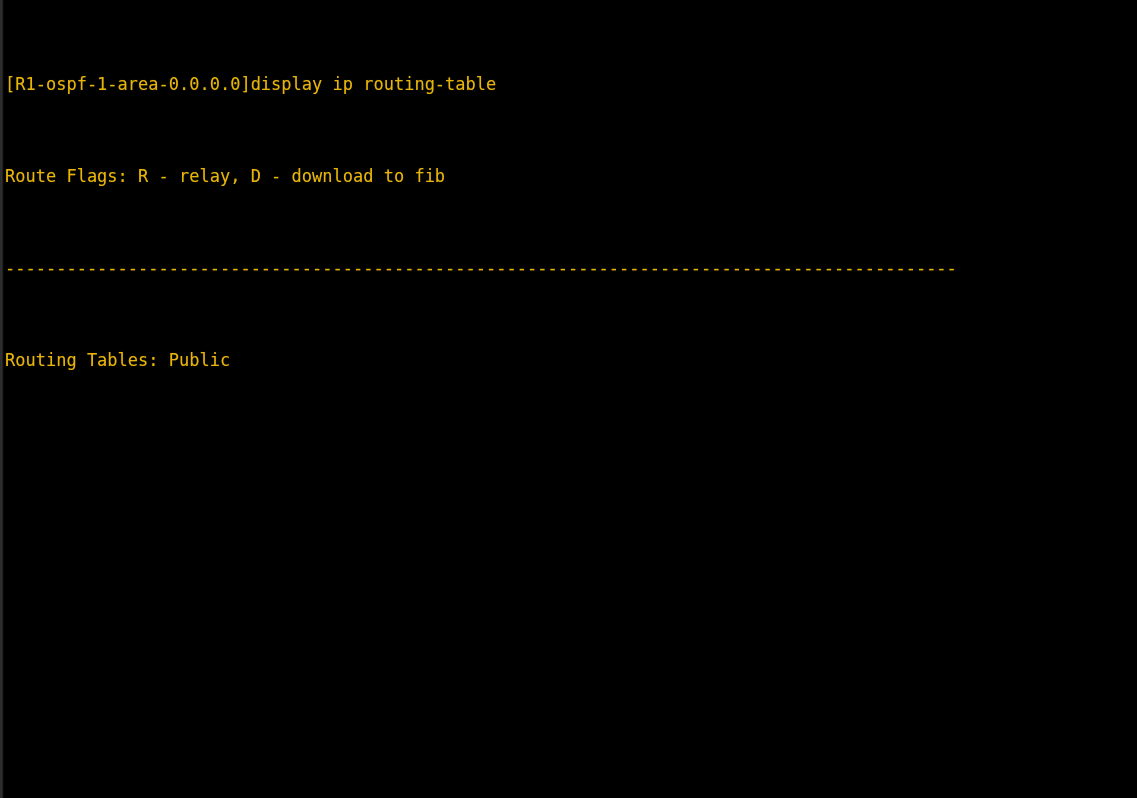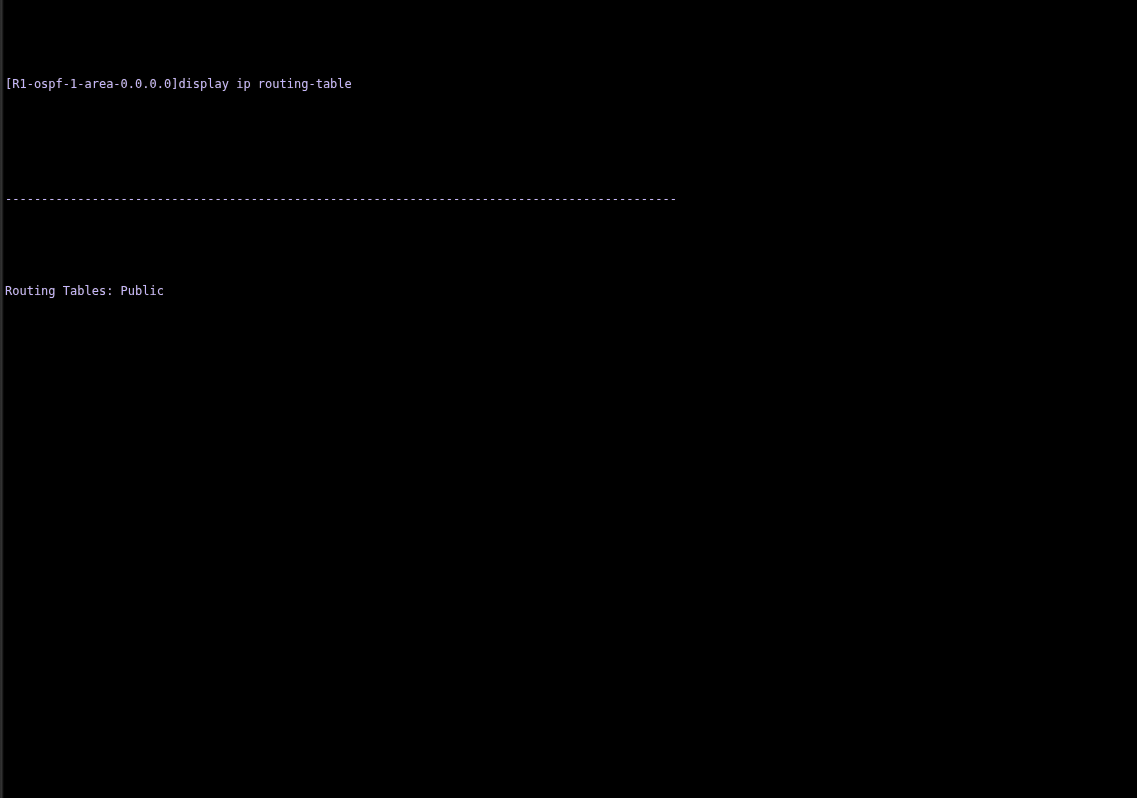--- a/index.html
+++ b/index.html
@@ -36,24 +36,24 @@
     z-index: 5;
   }
   #screen {
     position: absolute;
     left: 5px;
     top: 4px;
     width: 1132px;
     height: 794px;
     white-space: pre;
     font-family: "DejaVu Sans Mono", "Liberation Mono", monospace;
-    font-size: 12px;
+    font-size: 17px;
     line-height: 23px;
     letter-spacing: 0px;
-    color: #c4b5fd;
+    color: #eab308;
     text-shadow: 0 0 1px rgba(200,200,40,0.35);
   }
   .line {
     display: block;
     height: 23px;
     white-space: pre;
     font-family: "DejaVu Sans Mono", "Liberation Mono", monospace;
   }
   .blank {
     display: block;
@@ -72,20 +72,21 @@
 <body>
 
 <div id="terminal">
 
   <div id="left-rail"></div>
 
   <div id="screen">
 
     <span class="line">[R1-ospf-1-area-0.0.0.0]display ip routing-table</span>
 
+    <span class="line">Route Flags: R - relay, D - download to fib</span>
 
     <span class="line">---------------------------------------------------------------------------------------------</span>
 
     <span class="line">Routing Tables: Public</span>
 
 
     <span class="blank"></span>
 
 
     <span class="blank"></span>

